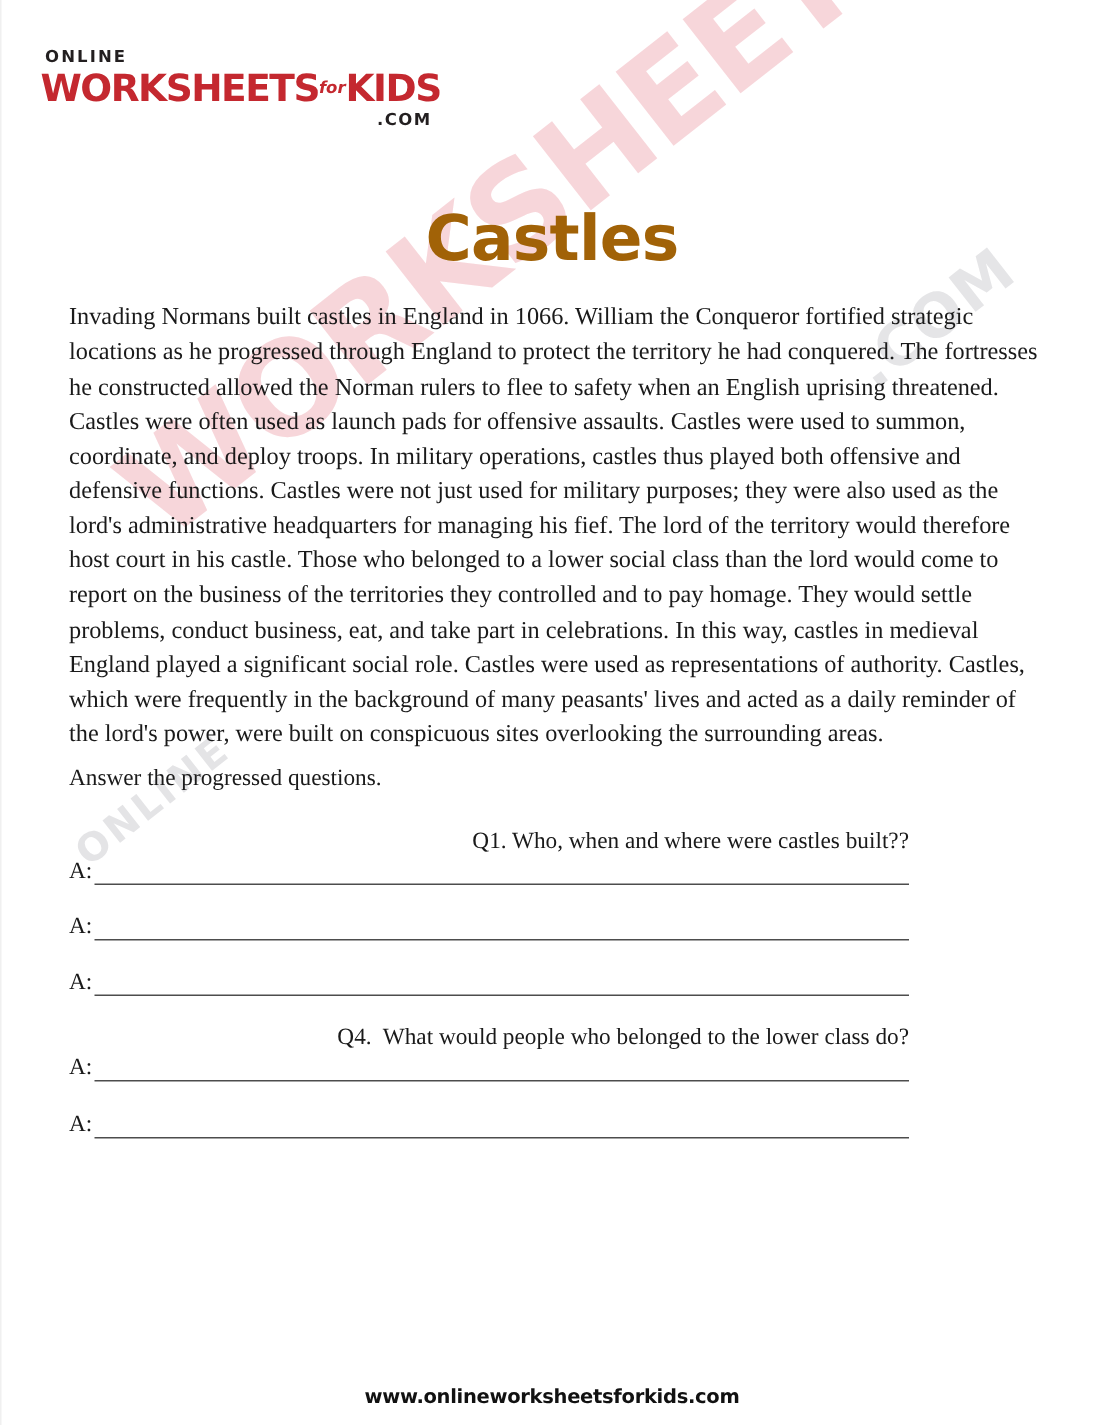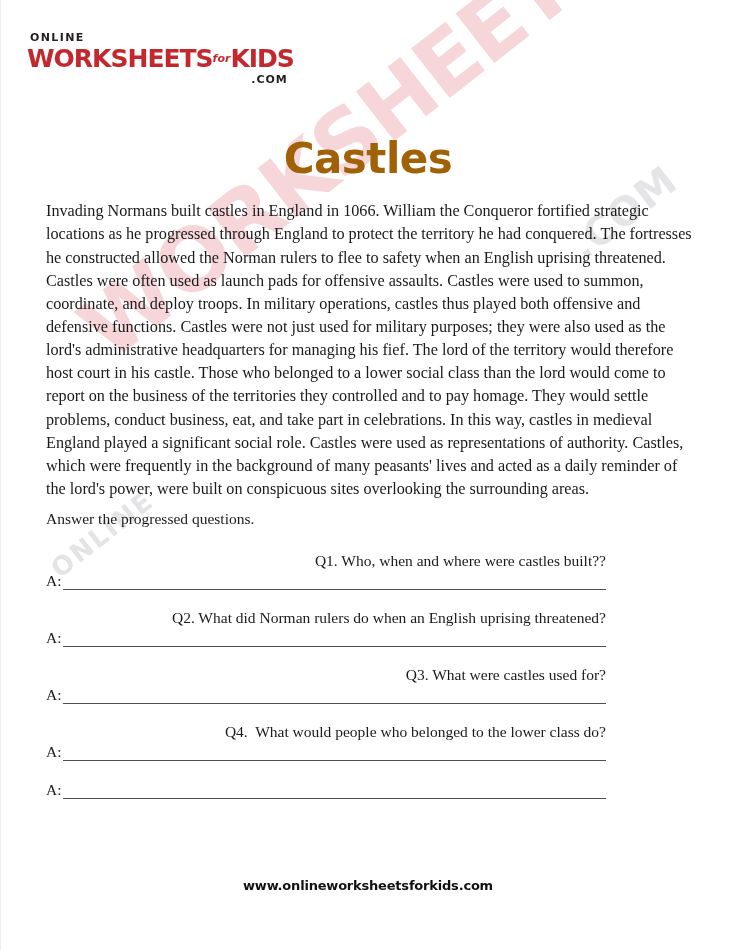--- a/index.html
+++ b/index.html
@@ -180,21 +180,21 @@
     flex: 1 1 auto;
     border-bottom: 1.3px solid #4d4d4d;
     height: 13px;
     margin-left: 0px;
   }
 
   
   .footer {
     position: absolute;
     left: 0;
-    top: 878px;
+    top: 924px;
     width: 734px;
     text-align: center;
     font-family: "DejaVu Sans", sans-serif;
     font-weight: 700;
     font-size: 13px;
     letter-spacing: -0.2px;
     color: #111111;
     z-index: 2;
   }
 </style>
@@ -224,29 +224,27 @@
 
     <div class="qa-item">
       <div class="question">Q1. Who, when and where were castles built??</div>
       <div class="answer-row">
         <span class="answer-label">A:</span>
         <span class="answer-line"></span>
       </div>
     </div>
 
     <div class="qa-item">
-      <div class="question">Q2. What did Norman rulers do when an English uprising threatened?</div>
-      <div class="answer-row">
-        <span class="answer-label">A:</span>
-        <span class="answer-line"></span>
-      </div>
-    </div>
-
-    <div class="qa-item">
-      <div class="question">Q3. What were castles used for?</div>
+      <div class="answer-row">
+        <span class="answer-label">A:</span>
+        <span class="answer-line"></span>
+      </div>
+    </div>
+
+    <div class="qa-item">
       <div class="answer-row">
         <span class="answer-label">A:</span>
         <span class="answer-line"></span>
       </div>
     </div>
 
     <div class="qa-item">
       <div class="question">Q4.  What would people who belonged to the lower class do?</div>
       <div class="answer-row">
         <span class="answer-label">A:</span>

